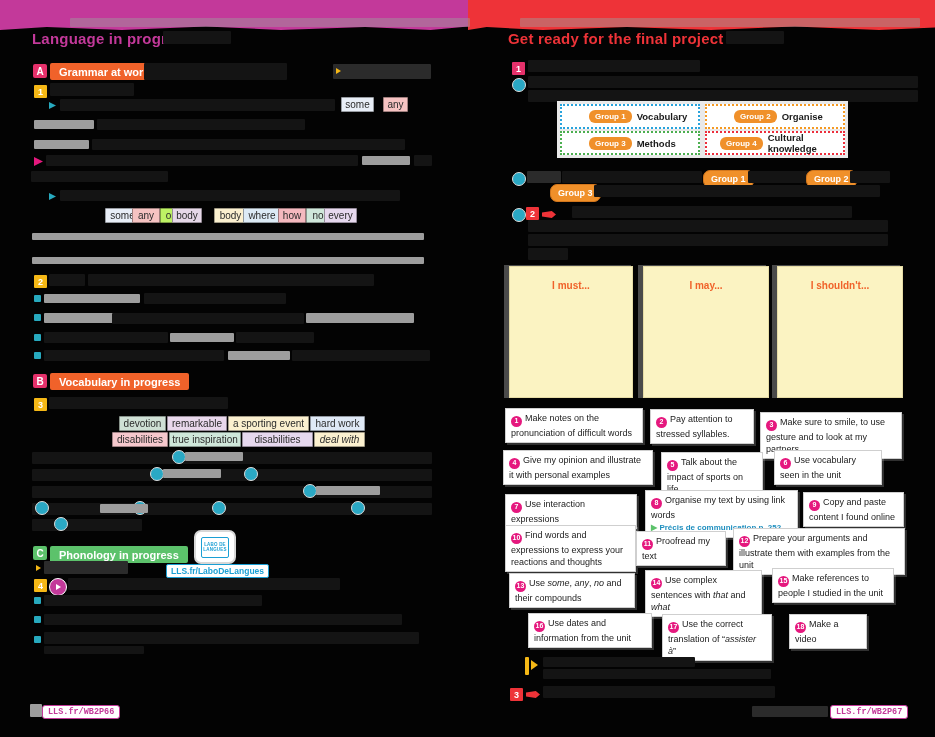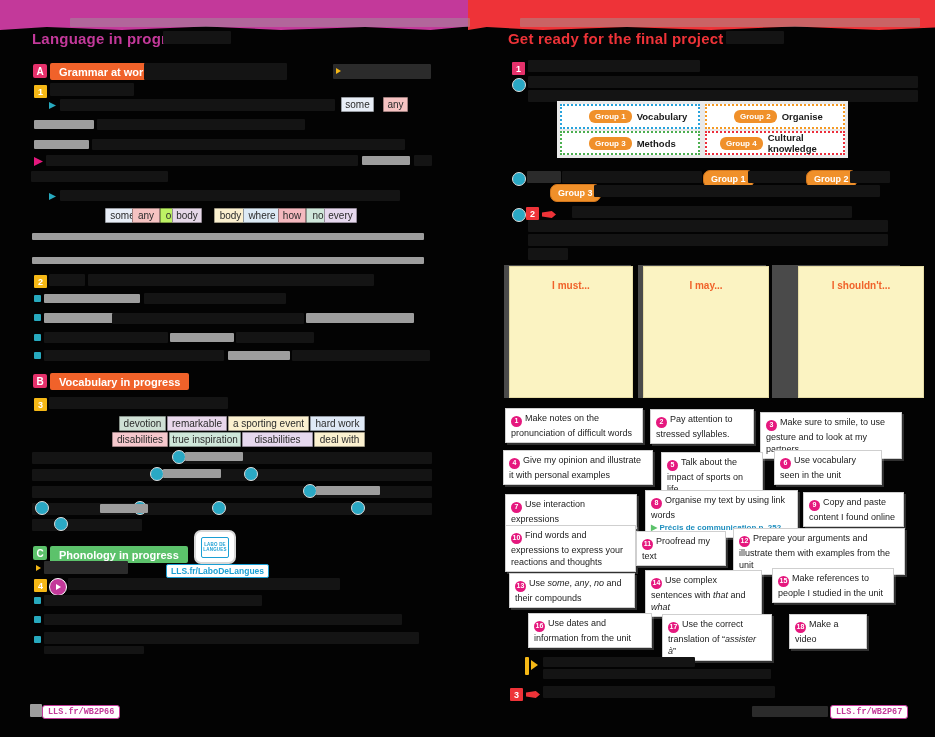--- a/index.html
+++ b/index.html
@@ -202,21 +202,21 @@
   <div class="rd d" style="left:49px;top:397px;width:179px;height:12px;"></div>
 
   <div>
     <div class="pill" style="left:119px;top:416px;width:47px;background:#cfe0d5;">devotion</div>
     <div class="pill" style="left:167px;top:416px;width:60px;background:#e9d8ec;">remarkable</div>
     <div class="pill" style="left:228px;top:416px;width:81px;background:#fbf0cf;">a sporting event</div>
     <div class="pill" style="left:310px;top:416px;width:55px;background:#dfe9f6;">hard work</div>
     <div class="pill" style="left:112px;top:432px;width:56px;background:#f6c8cd;">disabilities</div>
     <div class="pill" style="left:169px;top:432px;width:72px;background:#cfe7da;">true inspiration</div>
     <div class="pill" style="left:242px;top:432px;width:71px;background:#e6d8ee;">disabilities</div>
-    <div class="pill" style="left:314px;top:432px;width:51px;background:#fbf0cf;">deal with</div>
+    <div class="pill" style="left:314px;top:432px;width:51px;background:#fbf0cf;font-style:italic;">deal with</div>
   </div>
 
   <div class="rd d" style="left:32px;top:452px;width:400px;height:12px;"></div>
   <div class="audio-sm" style="left:172px;top:450px;"></div>
   <div class="rd g" style="left:185px;top:452px;width:58px;height:9px;"></div>
   <div class="rd d" style="left:32px;top:469px;width:400px;height:12px;"></div>
   <div class="audio-sm" style="left:150px;top:467px;"></div>
   <div class="rd g" style="left:163px;top:469px;width:58px;height:9px;"></div>
   <div class="audio-sm" style="left:244px;top:467px;"></div>
   <div class="rd d" style="left:32px;top:486px;width:400px;height:12px;"></div>
@@ -306,21 +306,21 @@
 
   <div class="sticky-shadow" style="left:504px;top:265px;width:127px;height:133px;"></div>
   <div class="sticky" style="left:509px;top:266px;width:122px;height:130px;">
     <div class="st-title">I must...</div>
   </div>
   <div class="sticky-shadow" style="left:638px;top:265px;width:128px;height:133px;"></div>
   <div class="sticky" style="left:643px;top:266px;width:124px;height:130px;">
     <div class="st-title">I may...</div>
   </div>
   <div class="sticky-shadow" style="left:772px;top:265px;width:128px;height:133px;"></div>
-  <div class="sticky" style="left:798px;top:266px;width:124px;height:130px;">
+  <div class="sticky" style="left:777px;top:266px;width:124px;height:130px;">
     <div class="st-title">I shouldn't...</div>
   </div>
 
   <div class="card" style="left:505px;top:408px;width:138px;">
     <span class="bullet">1</span><span>Make notes on the pronunciation of difficult words</span>
   </div>
   <div class="card" style="left:650px;top:409px;width:104px;">
     <span class="bullet">2</span><span>Pay attention to stressed syllables.</span>
   </div>
   <div class="card" style="left:760px;top:412px;width:142px;">

